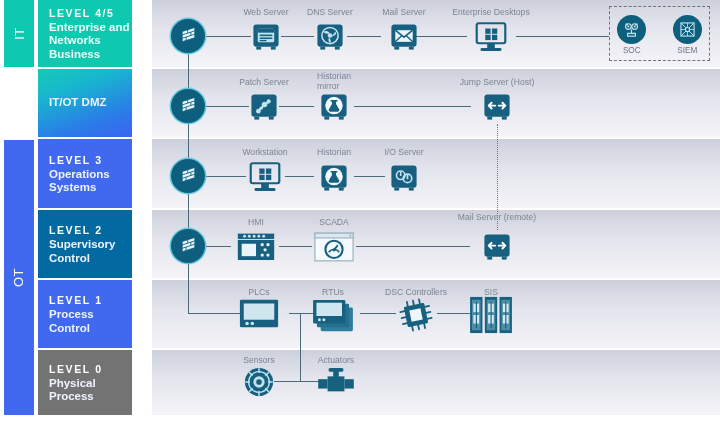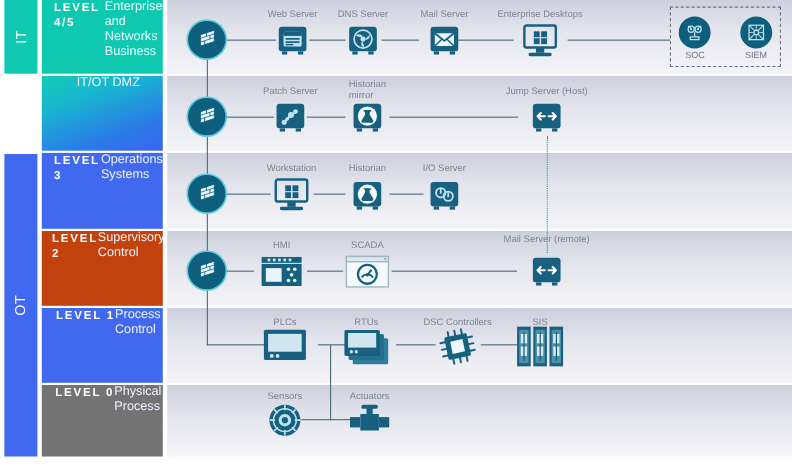--- a/index.html
+++ b/index.html
@@ -9,33 +9,33 @@
 
   
   .rail{position:absolute;left:4px;width:30px;display:flex;align-items:center;
         justify-content:center;}
   .rail span{color:#ffffff;font-size:13px;letter-spacing:.5px;
              transform:rotate(-90deg);white-space:nowrap;}
   #rail-it{top:0px;height:67px;background:#0ec9b0;}
   #rail-ot{top:140px;height:275px;background:#4169f0;}
 
   
-  .lvl{position:absolute;left:38px;width:110px;color:#ffffff;
+  .lvl{position:absolute;left:38px;width:94px;color:#ffffff;
        box-sizing:border-box;padding:0 0 0 11px;display:flex;
-       flex-direction:row;justify-content:center;}
+       flex-direction:column;justify-content:center;}
   .lvl .num{font-size:10.5px;font-weight:bold;letter-spacing:1.6px;
             line-height:14px;margin-bottom:1px;}
-  .lvl .nm{font-size:11.5px;line-height:13.5px;font-weight:400;
+  .lvl .nm{font-size:11.5px;line-height:13.5px;font-weight:700;
            color:#eef3ff;}
   #lvl45 {top:0px;  height:67px; background:#0ec9b0;}
   #lvl45 .nm{color:#e9fffb;}
   #lvl35 {top:69px; height:68px;
           background:linear-gradient(160deg,#14cbb4 0%,#18b6cf 30%,#2a7ce8 72%,#3d63f2 100%);}
   #lvl3  {top:139px;height:69px; background:#4169f0;}
-  #lvl2  {top:210px;height:68px; background:#c2410c;}
+  #lvl2  {top:210px;height:68px; background:#0369a1;}
   #lvl1  {top:280px;height:68px; background:#4169f0;}
   #lvl0  {top:350px;height:65px; background:#737373;}
 
   
   .row{position:absolute;left:152px;width:568px;
        background:linear-gradient(180deg,#cdd0dc 0%,#e4e5ed 45%,#f4f4f8 100%);}
   #row45{top:0px;  height:67px;}
   #row35{top:69px; height:68px;}
   #row3 {top:139px;height:69px;}
   #row2 {top:210px;height:68px;}

